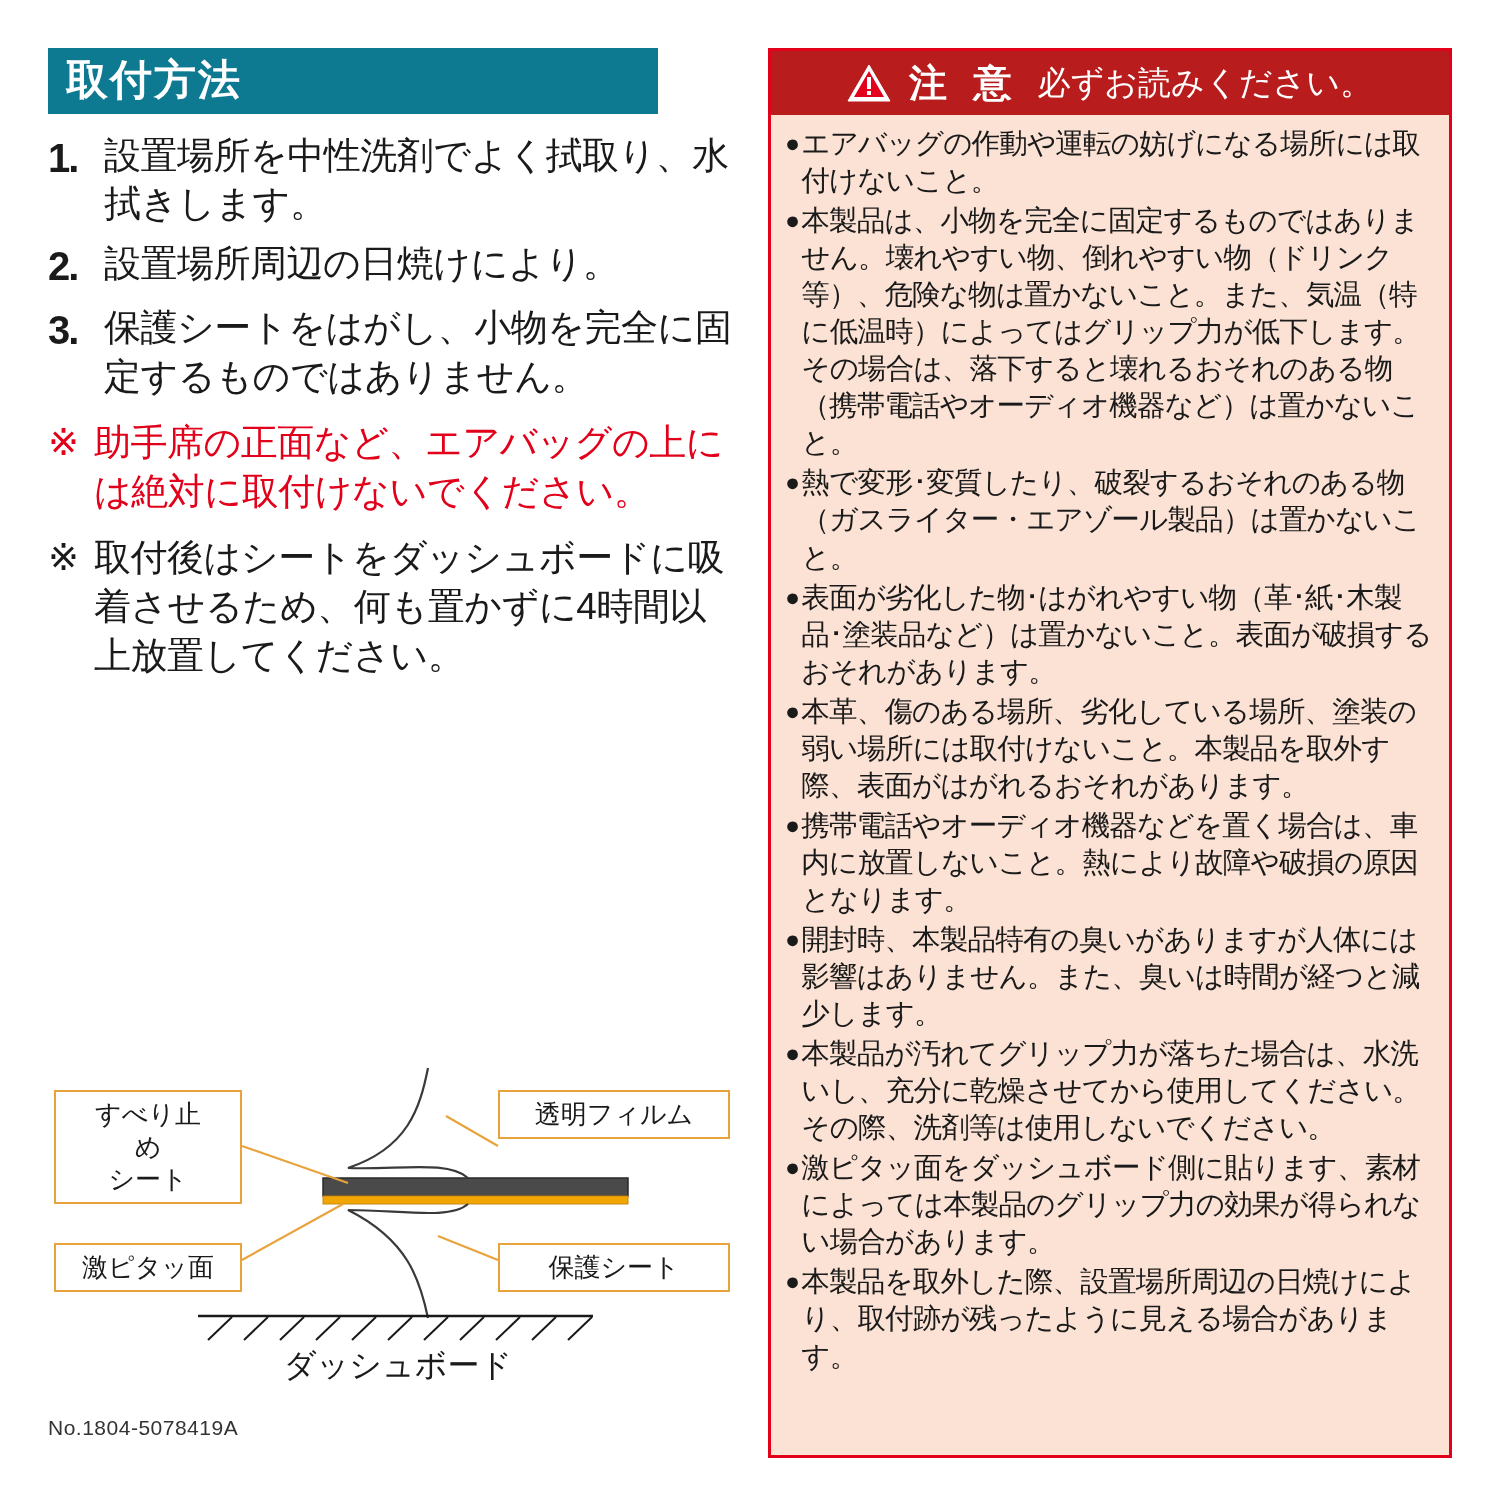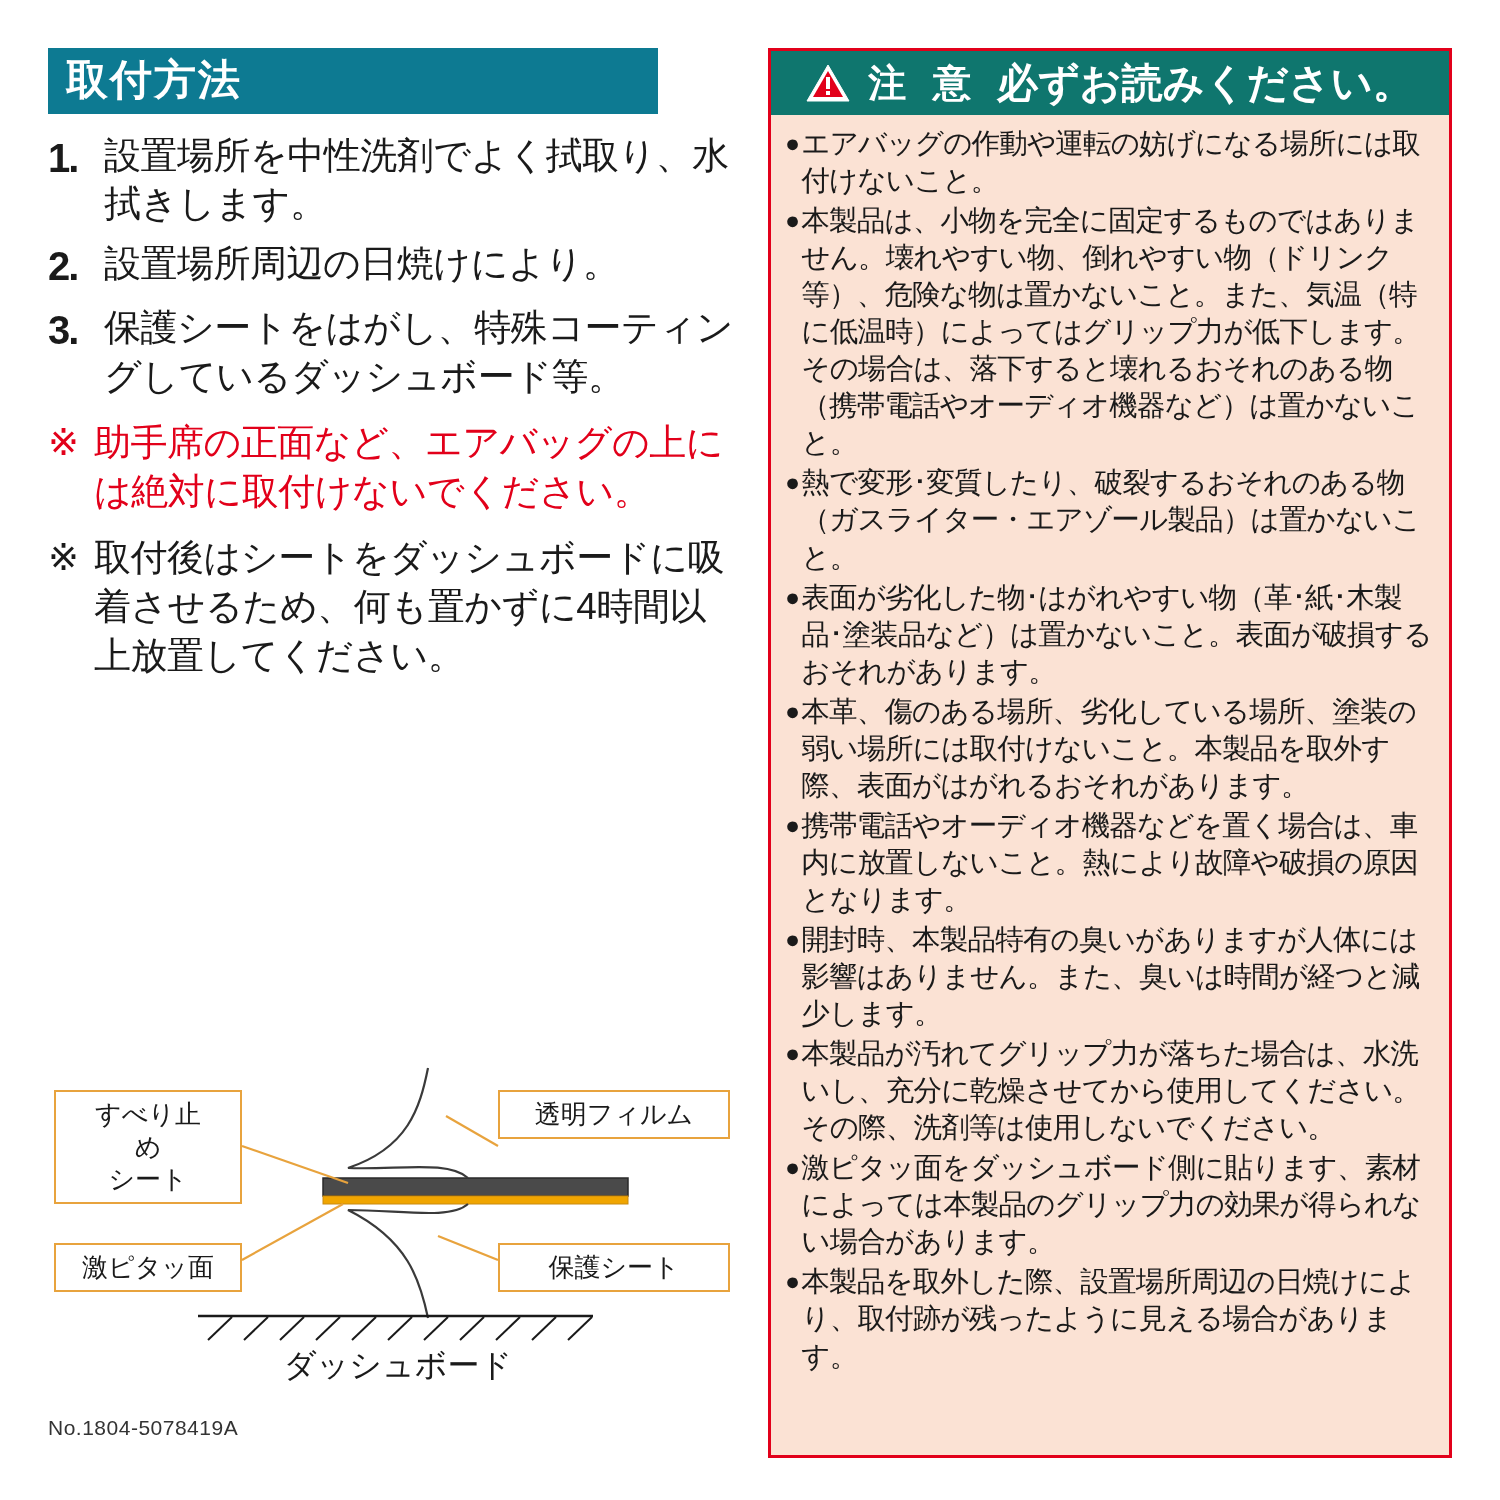--- a/index.html
+++ b/index.html
@@ -126,43 +126,43 @@
     position: absolute;
     left: 768px;
     top: 48px;
     width: 684px;
     height: 1410px;
     border: 3px solid #e2001a;
     background: #fbe2d4;
     box-sizing: border-box;
   }
   .caution-bar {
-    background: #0f766e;
+    background: #b91c1c;
     color: #ffffff;
     height: 64px;
     display: flex;
     align-items: center;
     justify-content: center;
     gap: 18px;
     box-sizing: border-box;
   }
   .warn-tri {
     width: 44px;
     height: 40px;
     position: relative;
     flex: 0 0 auto;
   }
   .caution-word {
     font-size: 38px;
     font-weight: bold;
     letter-spacing: 8px;
   }
   .caution-sub {
-    font-size: 41px;
-    font-weight: bold;
+    font-size: 33px;
+    font-weight: normal;
     letter-spacing: 0px;
   }
   .bullets {
     padding: 10px 12px 10px 14px;
     box-sizing: border-box;
   }
   .bullet {
     display: flex;
     align-items: flex-start;
     font-size: 28.5px;
@@ -194,21 +194,21 @@
         <span class="step-text">設置場所を中性洗剤でよく拭取り、水拭きします。</span>
       </div>
 
       <div class="step">
         <span class="step-num">2.</span>
         <span class="step-text">設置場所周辺の日焼けにより。</span>
       </div>
 
       <div class="step">
         <span class="step-num">3.</span>
-        <span class="step-text">保護シートをはがし、特殊コーティングしているダッシュボード等。</span>
+        <span class="step-text">保護シートをはがし、小物を完全に固定するものではありません。</span>
       </div>
 
       <div class="note red">
         <span class="note-mark">※</span>
         <span class="note-body">助手席の正面など、エアバッグの上には絶対に取付けないでください。</span>
       </div>
 
       <div class="note">
         <span class="note-mark">※</span>
         <span class="note-body">取付後はシートをダッシュボードに吸着させるため、何も置かずに4時間以上放置してください。</span>

